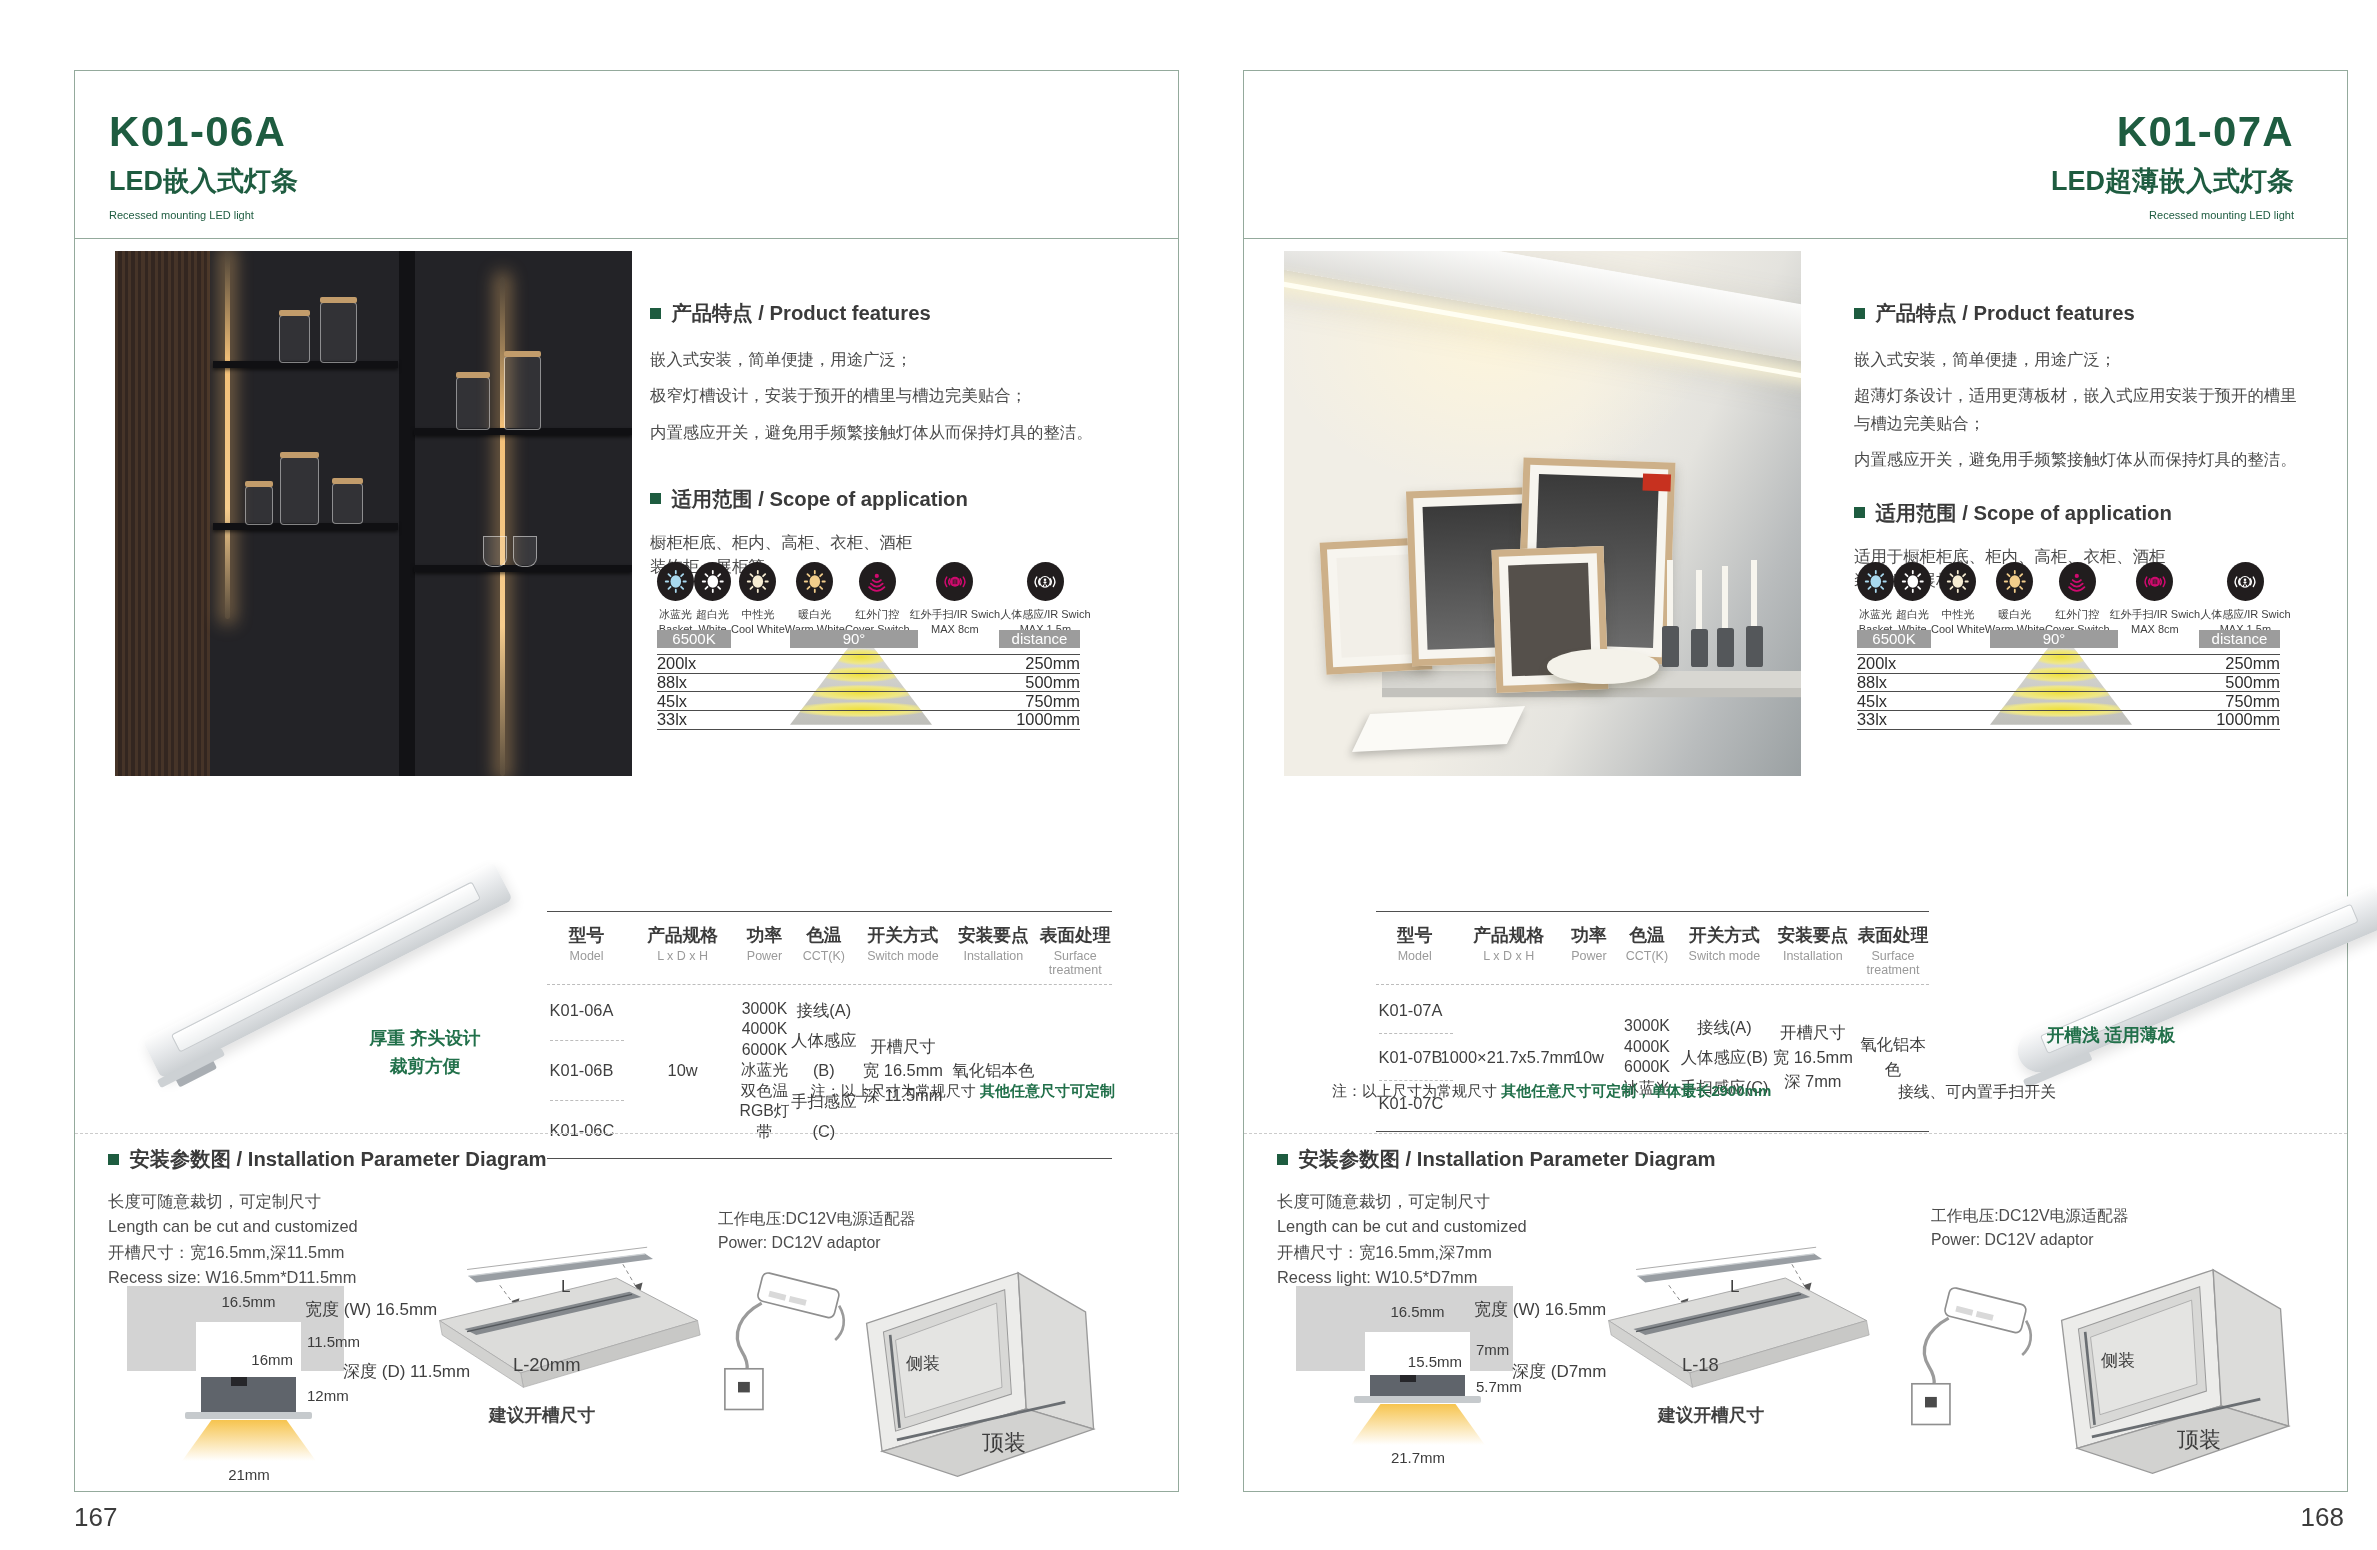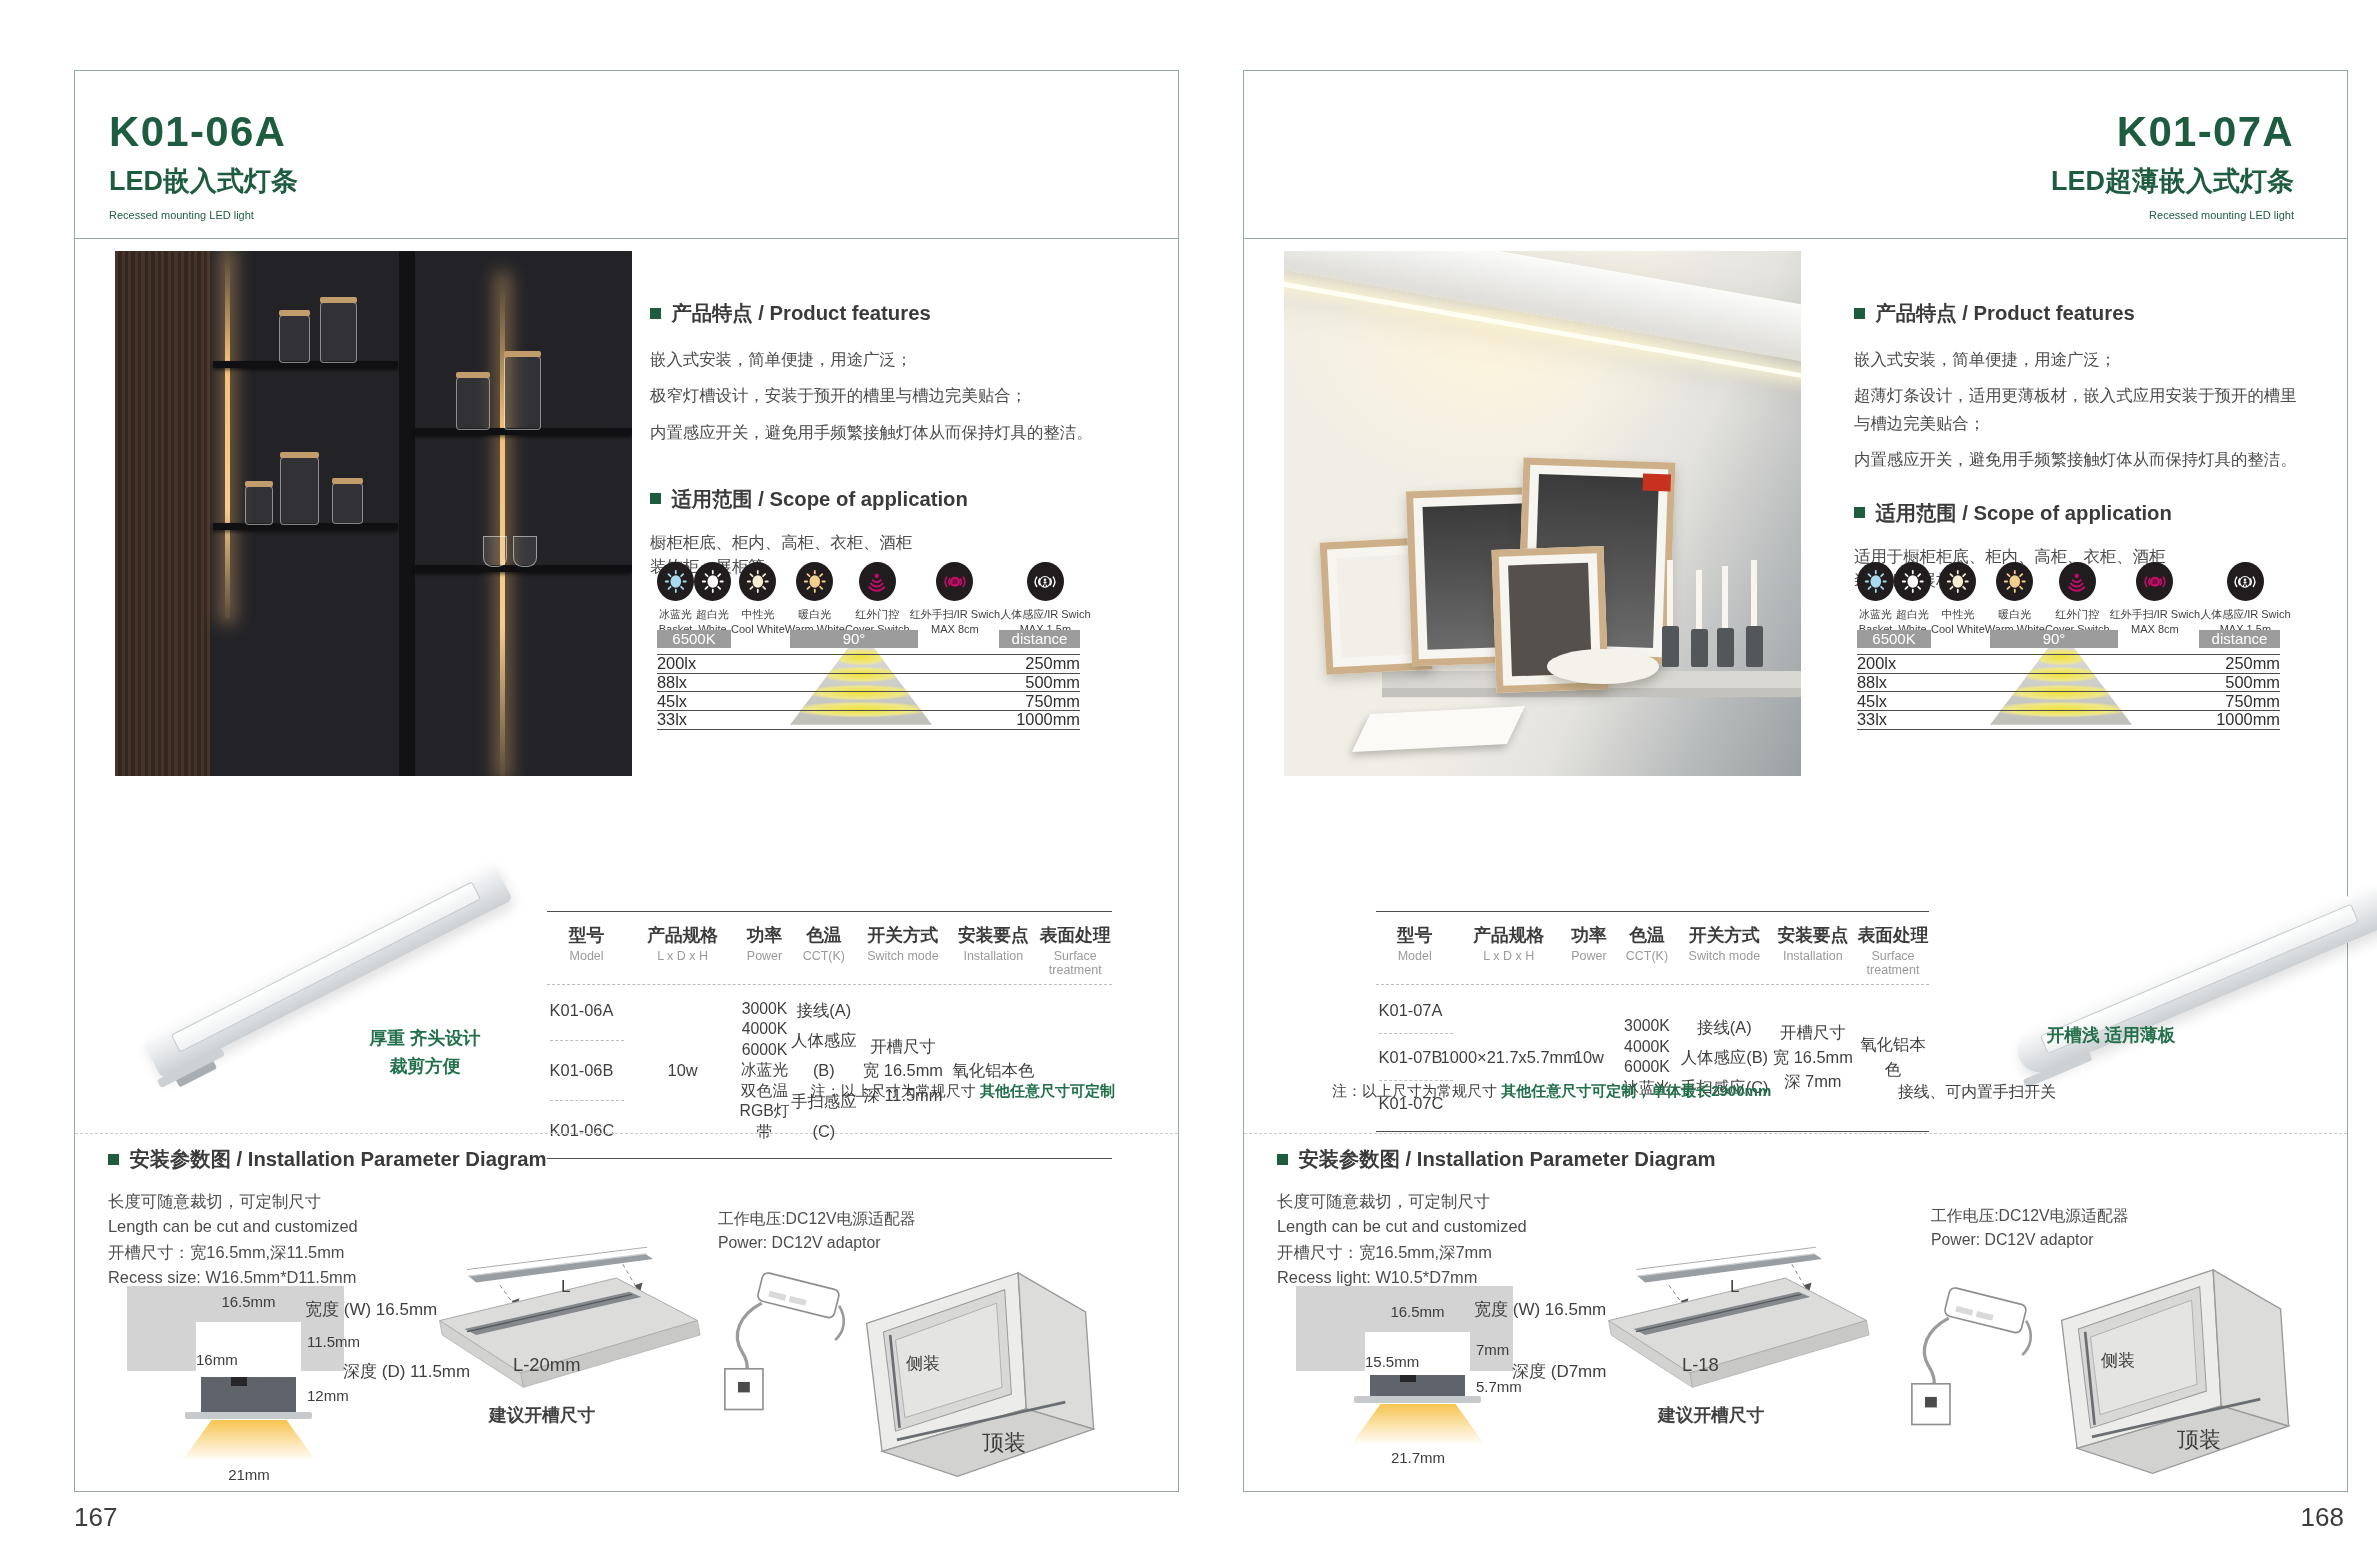--- a/index.html
+++ b/index.html
@@ -128,21 +128,21 @@
   .ins-title{position:absolute;left:33px;top:5.3px;display:flex;align-items:center;font-size:20.3px;font-weight:700;color:#3a3a3a;}
   .ins-cut{position:absolute;left:33px;top:49px;font-size:16.4px;color:#4c4c4c;line-height:1.5;}
   .ins-recess{position:absolute;left:33px;top:100px;font-size:16.4px;color:#4c4c4c;line-height:1.5;}
   .dimtxt{font-size:15px;color:#3c3c3c;}
 
   .cross{position:absolute;left:39px;top:137px;width:263px;height:214px;}
   .cs-board{position:absolute;left:13px;top:9.2px;width:217px;height:85px;background:#d3d3d3;}
   .cs-notch{position:absolute;left:82px;top:45px;width:105px;height:50px;background:#ffffff;}
   .cs-wlab{position:absolute;left:82px;top:15.8px;width:105px;text-align:center;}
   .cs-dlab{position:absolute;left:193px;top:56px;}
-  .cs-ilab{position:absolute;left:82px;top:74px;width:97px;text-align:left;}
+  .cs-ilab{position:absolute;left:82px;top:74px;width:97px;text-align:right;}
   .cs-lamp{position:absolute;left:87px;top:100px;width:95px;height:35px;background:#5f646b;}
   .cs-sensor{position:absolute;left:117px;top:100px;width:15.8px;height:8.5px;background:#26262a;}
   .cs-hlab{position:absolute;left:193px;top:110px;}
   .cs-flange{position:absolute;left:71px;top:135px;width:127px;height:6.6px;background:#c6cacd;border-radius:2px;}
   .cs-cone{position:absolute;left:68px;top:143px;width:134px;height:41px;
     clip-path:polygon(22% 0,78% 0,100% 100%,0 100%);
     background:linear-gradient(180deg,rgba(246,193,69,.95),rgba(255,236,170,0));}
   .cs-blab{position:absolute;left:68px;top:189px;width:134px;text-align:center;}
   .p2 .cs-notch{top:55px;height:39px}
   .p2 .cs-wlab{top:26px}

